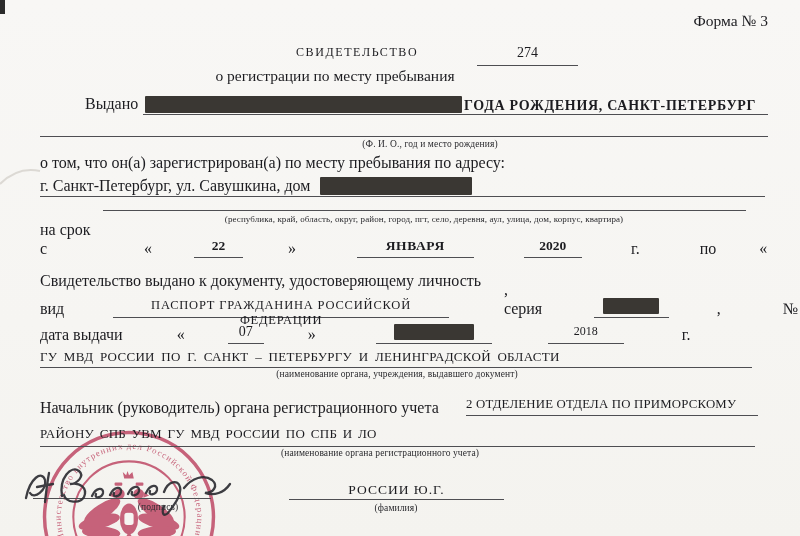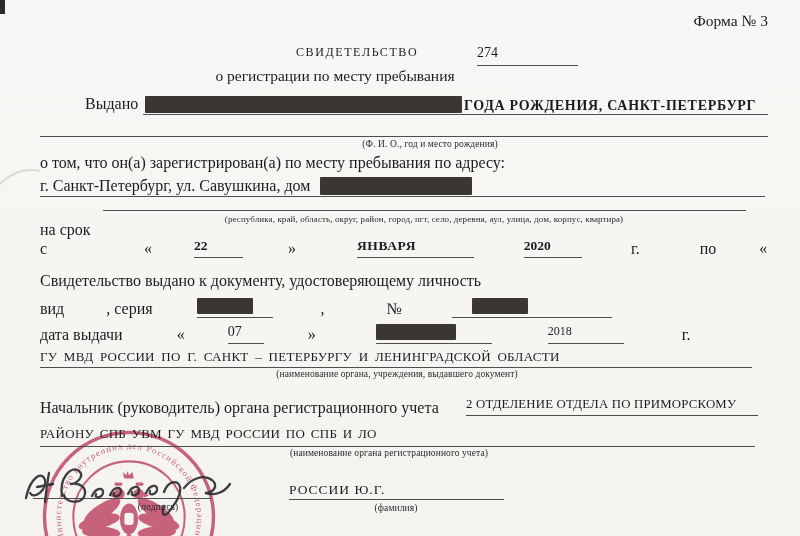--- a/index.html
+++ b/index.html
@@ -9,21 +9,21 @@
   *{margin:0;padding:0;box-sizing:border-box;}
   body{font-family:"Liberation Serif","DejaVu Serif",serif;background:#888;}
   .page{position:relative;width:800px;height:536px;overflow:hidden;
     background:linear-gradient(180deg,#f8f7f5 0%,#f6f5f2 60%,#f4f3ef 100%);
     color:var(--ink);}
   .abs{position:absolute;}
   .t{font-size:16px;line-height:1.15;}
   .cap{font-size:9.5px;color:#2a2a2e;text-align:center;letter-spacing:.1px;}
   .cap-sm{font-size:9px;}
   .rule{border-bottom:1px solid var(--line);height:1px;}
-  .ucell{border-bottom:1px solid var(--line);display:inline-block;vertical-align:bottom;}
+  .ucell{border-bottom:1px solid var(--line);display:inline-block;text-align:center;vertical-align:bottom;}
   .bold{font-weight:bold;}
   .red-bar{background:var(--redaction);border-radius:1px;}
   .caps-sm{font-size:12.5px;letter-spacing:.8px;}
   .row-flex{display:flex;align-items:flex-end;gap:40px;}
   .stamp-stroke{fill:none;stroke:var(--stamp);}
   .stamp-fill{fill:var(--stamp);stroke:none;}
   .stamp-text{fill:var(--stamp);font-family:"Liberation Serif",serif;}
   .z2{z-index:2;} .z3{z-index:3;}
 </style>
 </head>
@@ -73,21 +73,22 @@
     <span class="t" style="margin-left:7px;">»</span>
     <span class="ucell bold" style="margin-left:7px;width:114px;height:20px;font-size:15px;letter-spacing:.6px;">АПРЕЛЯ</span>
     <span class="ucell bold" style="margin-left:10px;width:62px;height:20px;font-size:13.5px;">2020</span>
     <span class="t" style="margin-left:7px;">г.</span>
   </div>
 
   <div class="abs t" style="left:40px;top:272px;">Свидетельство выдано к документу, удостоверяющему личность</div>
 
   <div class="abs row-flex" style="left:40px;top:296px;height:22px;">
     <span class="t">вид</span>
-    <span class="t" style="margin-left:2px;">, серия</span>
+    <span class="ucell caps-sm" style="margin-left:9px;width:340px;height:20px;">ПАСПОРТ ГРАЖДАНИНА РОССИЙСКОЙ ФЕДЕРАЦИИ</span>
+    <span class="t" style="margin-left:15px;">, серия</span>
     <span class="ucell" style="margin-left:4px;width:76px;height:20px;"><span class="red-bar" style="display:inline-block;width:56px;height:16px;"></span></span>
     <span class="t" style="margin-left:8px;">,</span>
     <span class="t" style="margin-left:22px;">№</span>
     <span class="ucell" style="margin-left:10px;width:160px;height:20px;text-align:left;"><span class="red-bar" style="display:inline-block;width:56px;height:16px;margin-left:20px;"></span></span>
   </div>
 
   <div class="abs row-flex" style="left:40px;top:322px;height:22px;">
     <span class="t">дата выдачи</span>
     <span class="t" style="margin-left:14px;">«</span>
     <span class="ucell" style="margin-left:3px;width:36px;height:20px;font-size:14px;">07</span>
@@ -96,21 +97,21 @@
     <span class="ucell" style="margin-left:16px;width:76px;height:20px;font-size:12px;margin-top:45px;">2018</span>
     <span class="t" style="margin-left:18px;">г.</span>
   </div>
 
   <div class="abs" style="left:40px;top:349px;width:712px;border-bottom:1px solid var(--line);padding-bottom:2px;font-size:13px;letter-spacing:.3px;word-spacing:3px;">ГУ МВД РОССИИ ПО Г. САНКТ – ПЕТЕРБУРГУ И ЛЕНИНГРАДСКОЙ ОБЛАСТИ</div>
   <div class="abs cap" style="left:197px;top:369px;width:400px;">(наименование органа, учреждения, выдавшего документ)</div>
 
   <div class="abs t" style="left:40px;top:399px;">Начальник (руководитель) органа регистрационного учета</div>
   <div class="abs" style="left:466px;top:397px;width:292px;border-bottom:1px solid var(--line);padding-bottom:3px;font-size:12.8px;letter-spacing:.2px;">2 ОТДЕЛЕНИЕ ОТДЕЛА  ПО ПРИМОРСКОМУ</div>
   <div class="abs z2" style="left:40px;top:426px;width:715px;border-bottom:1px solid var(--line);padding-bottom:4px;font-size:13px;letter-spacing:.3px;word-spacing:2px;">РАЙОНУ СПБ УВМ  ГУ  МВД РОССИИ  ПО СПБ  И  ЛО</div>
-  <div class="abs cap" style="left:189px;top:448px;width:400px;">(наименование органа регистрационного учета)</div>
+  <div class="abs cap" style="left:180px;top:448px;width:400px;">(наименование органа регистрационного учета)</div>
 
   <svg class="abs" style="left:33px;top:421px;opacity:.88;" width="192" height="192" viewBox="0 0 200 200">
     <circle class="stamp-stroke" cx="100" cy="100" r="88" stroke-width="3.6"></circle>
     <circle class="stamp-stroke" cx="100" cy="100" r="58" stroke-width="2.2"></circle>
     <defs>
       <path id="ringPath" d="M33.3,124.3 A71,71 0 1 1 166.7,124.3"></path>
       <path id="botPath" d="M50,146 A71,71 0 0 0 150,146"></path>
     </defs>
     <text class="stamp-text" font-size="9.2" letter-spacing="1.1">
       <textPath href="#ringPath">Министерство внутренних дел Российской Федерации</textPath>

